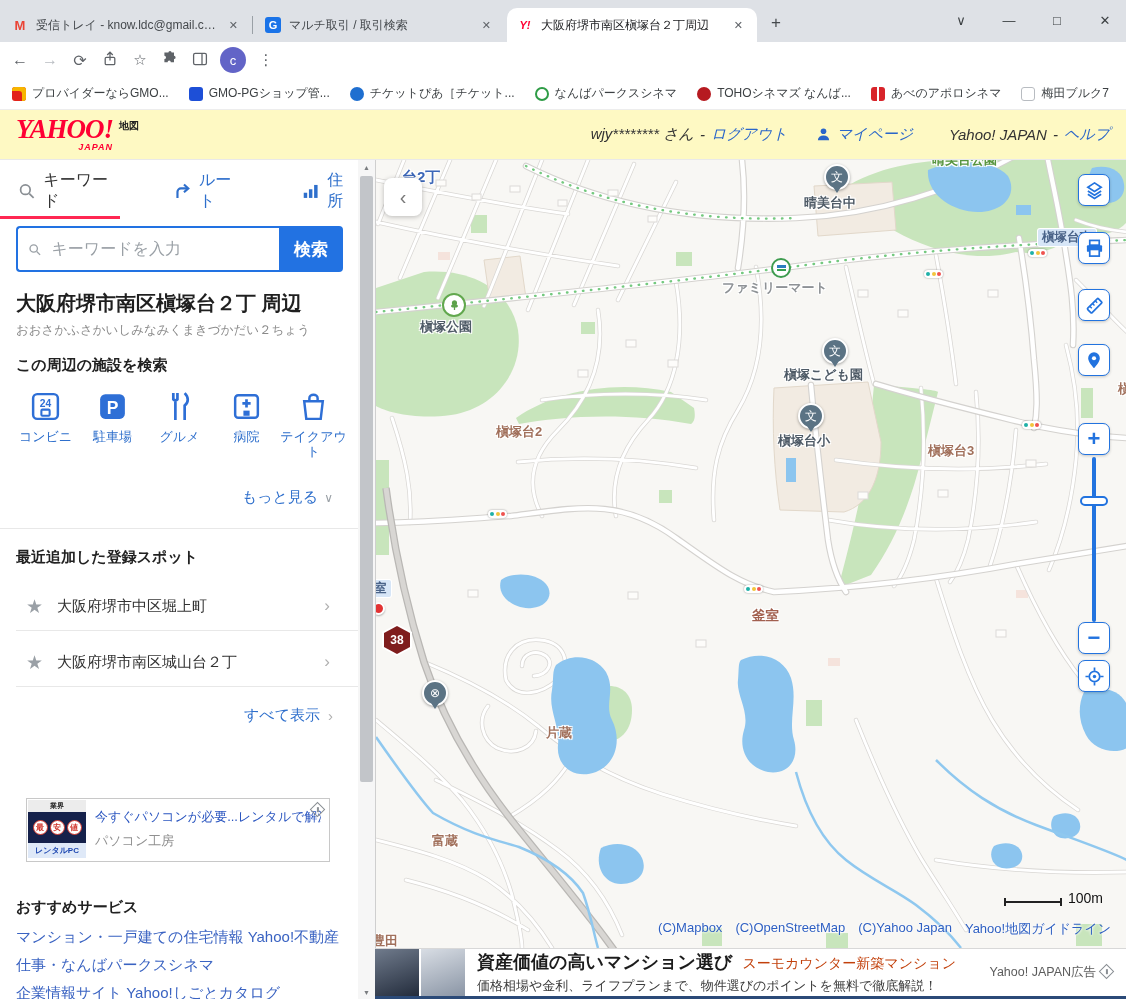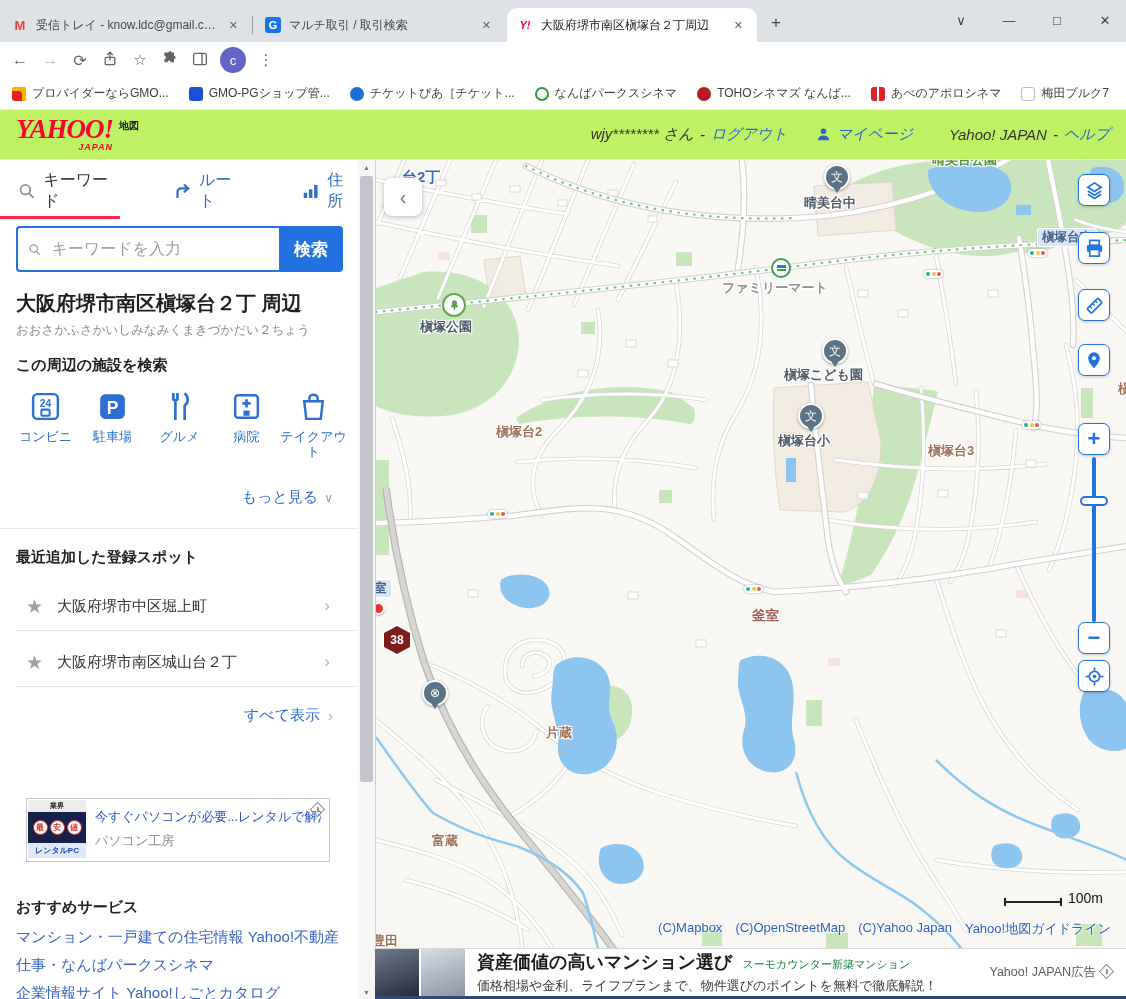--- a/index.html
+++ b/index.html
@@ -32,21 +32,21 @@
   .bm{display:flex;align-items:center;gap:6px;white-space:nowrap;}
   .fv{width:14px;height:14px;border-radius:3px;flex:none;}
   .fv0{background:#e2231a;box-shadow:inset -4px 4px 0 #f7b500;}
   .fv1{background:#1d4fd7;}
   .fv2{background:#1f6fd0;border-radius:50%;}
   .fv3{background:#fff;border:2px solid #2e9c46;border-radius:50%;width:10px;height:10px;}
   .fv4{background:#b61a20;border-radius:50%;}
   .fv5{background:linear-gradient(90deg,#d8242a 40%,#fff 40%,#fff 60%,#d8242a 60%);}
   .fv6{background:#fff;border:1px solid #b8bcc1;width:12px;height:12px;}
   
-  .yhead{position:absolute;left:0;top:110px;width:1126px;height:50px;background:#bef264;border-bottom:1px solid #e9e9e9;display:flex;align-items:center;padding:0 16px;box-sizing:border-box;}
+  .yhead{position:absolute;left:0;top:110px;width:1126px;height:50px;background:#fef9c3;border-bottom:1px solid #e9e9e9;display:flex;align-items:center;padding:0 16px;box-sizing:border-box;}
   .ylogo{display:flex;align-items:flex-start;gap:6px;}
   .ylogo .ymain{color:#ff0033;font-family:"Liberation Serif","DejaVu Serif",serif;font-weight:bold;font-style:italic;font-size:27px;line-height:24px;letter-spacing:-1px;}
   .ylogo .ysub{display:block;color:#ff0033;font-size:9px;font-weight:bold;text-align:right;font-style:italic;letter-spacing:1px;}
   .ylogo .ysvc{color:#222;font-size:10px;font-weight:bold;margin-top:2px;}
   .yright{margin-left:auto;display:flex;align-items:center;gap:10px;font-size:15px;color:#333;font-style:italic;}
   .ylink{color:#2a66c9;}
   .yright .grp{display:flex;align-items:center;gap:6px;}
   
   .sidebar{position:absolute;left:0;top:160px;width:375px;height:839px;background:#fff;overflow:hidden;}
   .stabs{position:absolute;left:0;top:8px;right:17px;height:46px;display:flex;align-items:center;}
@@ -125,21 +125,21 @@
   .scaletext{position:absolute;left:692px;top:730px;font-size:14px;color:#111;z-index:3;}
   .attrib{position:absolute;right:16px;top:760px;font-size:13px;color:#2e5fc2;display:flex;gap:13px;z-index:3;text-shadow:0 0 3px #fff,0 0 3px #fff;white-space:nowrap;}
   
   .adbar{position:absolute;left:375px;top:948px;width:751px;height:51px;background:#fff;border-top:1px solid #d8d8d8;border-bottom:3px solid #2b4a78;display:flex;align-items:center;padding:0 14px 0 0;gap:12px;box-sizing:border-box;}
   .adbar .thumbs{display:flex;gap:2px;height:100%;flex:none;}
   .thumbA{width:44px;height:100%;background:linear-gradient(160deg,#707b8c,#232c3c);}
   .thumbB{width:44px;height:100%;background:linear-gradient(160deg,#d8dde4,#8a95a5);}
   .adbody{flex:1;min-width:0;}
   .adrow1{display:flex;align-items:baseline;gap:10px;}
   .adttl{font-size:18px;font-weight:bold;color:#1c1c1c;white-space:nowrap;}
-  .adsub{font-size:11px;color:#15803d;white-space:nowrap;}
+  .adsub{font-size:14px;color:#c2410c;white-space:nowrap;}
   .adbdy{font-size:13px;color:#3b3b3b;margin-top:3px;white-space:nowrap;overflow:hidden;}
   .adlabel{display:flex;align-items:flex-end;gap:6px;font-size:12.5px;color:#5c5c5c;flex:none;position:relative;padding-right:16px;}
   .adlabel .infomark{right:0;top:2px;}
 </style>
 </head>
 <body>
 
 <div class="page">
 
   <div class="tabstrip">

